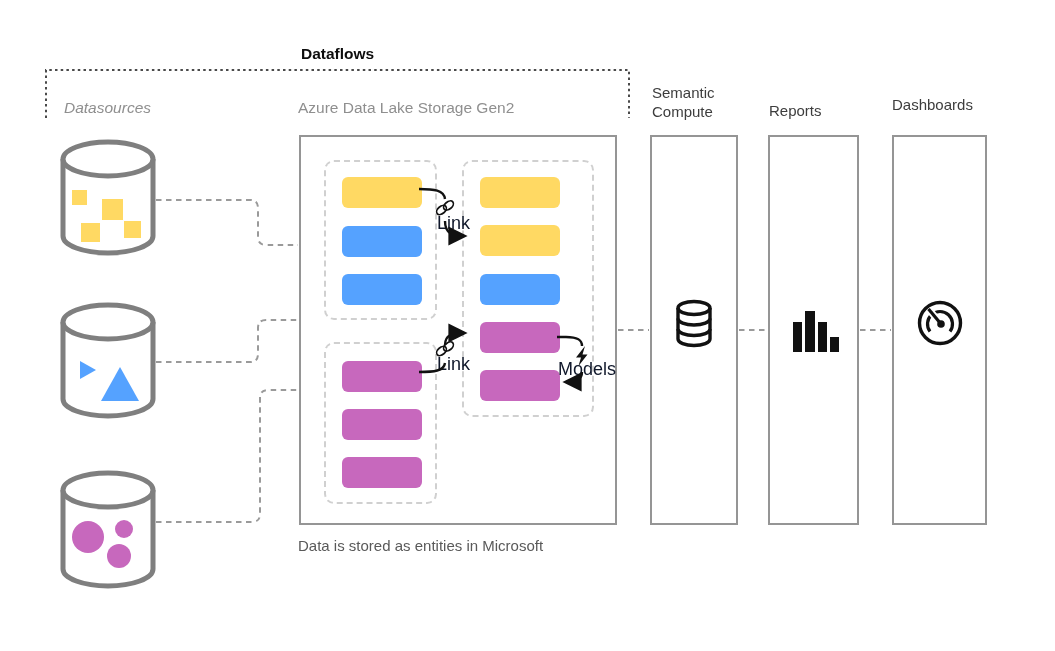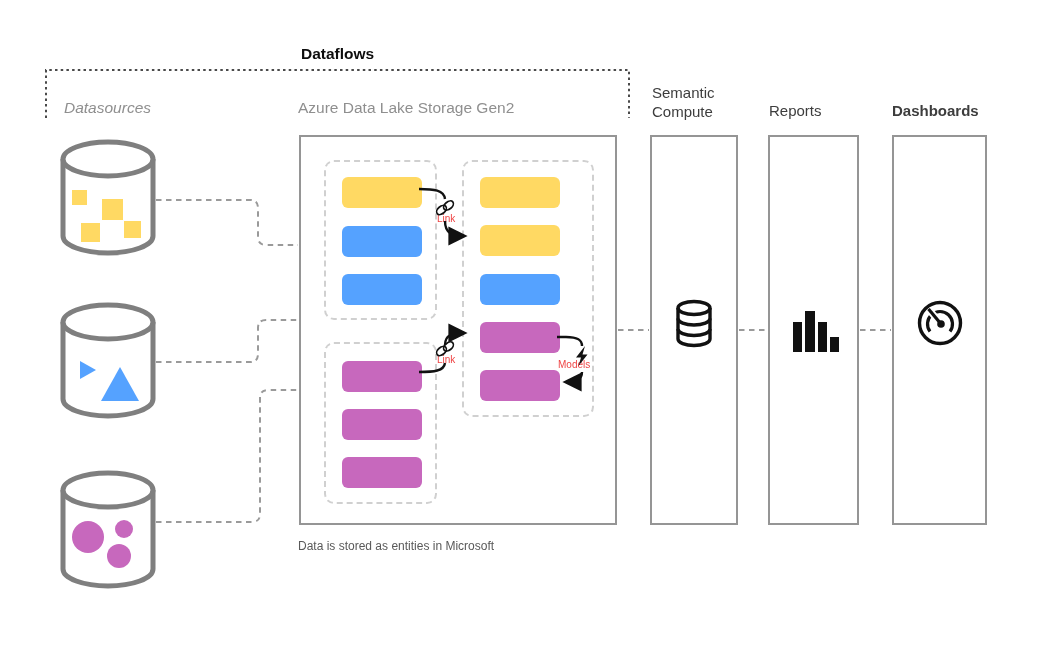--- a/index.html
+++ b/index.html
@@ -2,41 +2,41 @@
 <html><head>
 <meta charset="utf-8">
 <style>
   html,body{margin:0;padding:0;background:#ffffff;}
   .canvas{position:relative;width:1055px;height:651px;background:#fff;
           font-family:"Liberation Sans","DejaVu Sans",sans-serif;overflow:hidden;}
   .lbl{position:absolute;white-space:nowrap;}
   .title{font-size:15.5px;font-weight:bold;color:#0d0d0d;}
   .colhead-gray{font-size:15.5px;color:#8f8f8f;}
   .colhead-dark{font-size:15px;color:#3d3d3d;line-height:19px;}
-  .annot{font-size:10px;color:#ef4444;}
-  .caption{font-size:12px;color:#595959;line-height:20.5px;white-space:nowrap;}
+  .annot{font-size:18px;color:#0f172a;}
+  .caption{font-size:15px;color:#595959;line-height:20.5px;white-space:nowrap;}
   .box{position:absolute;border:2px solid #959595;background:#fff;box-sizing:border-box;}
   .group{position:absolute;border:2px dashed #d0d0d0;border-radius:10px;box-sizing:border-box;}
   .entity{position:absolute;left:16px;width:80px;height:31px;border-radius:6px;}
   svg.overlay{position:absolute;left:0;top:0;pointer-events:none;}
 </style>
 </head>
 <body>
 
 <div class="canvas">
 
   <div class="lbl title" style="left:301px;top:45px;">Dataflows</div>
   <div class="lbl colhead-gray" style="left:64px;top:99px;font-style:italic;">Datasources</div>
   <div class="lbl colhead-gray" style="left:298px;top:99px;">Azure Data Lake Storage Gen2</div>
   <div class="lbl colhead-dark" style="left:652px;top:83px;">
     <div>Semantic</div>
     <div>Compute</div>
   </div>
   <div class="lbl colhead-dark" style="left:769px;top:101px;">Reports</div>
-  <div class="lbl colhead-dark" style="left:892px;top:101px;font-weight:bold;">Dashboards</div>
+  <div class="lbl colhead-dark" style="left:892px;top:95px;">Dashboards</div>
 
   <div class="box" style="left:299px;top:135px;width:318px;height:390px;">
     <div class="group" style="left:23px;top:23px;width:113px;height:160px;">
         <div class="entity" style="background: rgb(255, 217, 99); top: 15px;"></div>
         <div class="entity" style="background: rgb(85, 162, 255); top: 63.5px;"></div>
         <div class="entity" style="background: rgb(85, 162, 255); top: 112px;"></div>
       </div>
     <div class="group" style="left:23px;top:205px;width:113px;height:162px;">
         <div class="entity" style="background: rgb(199, 104, 189); top: 17px;"></div>
         <div class="entity" style="background: rgb(199, 104, 189); top: 65px;"></div>

